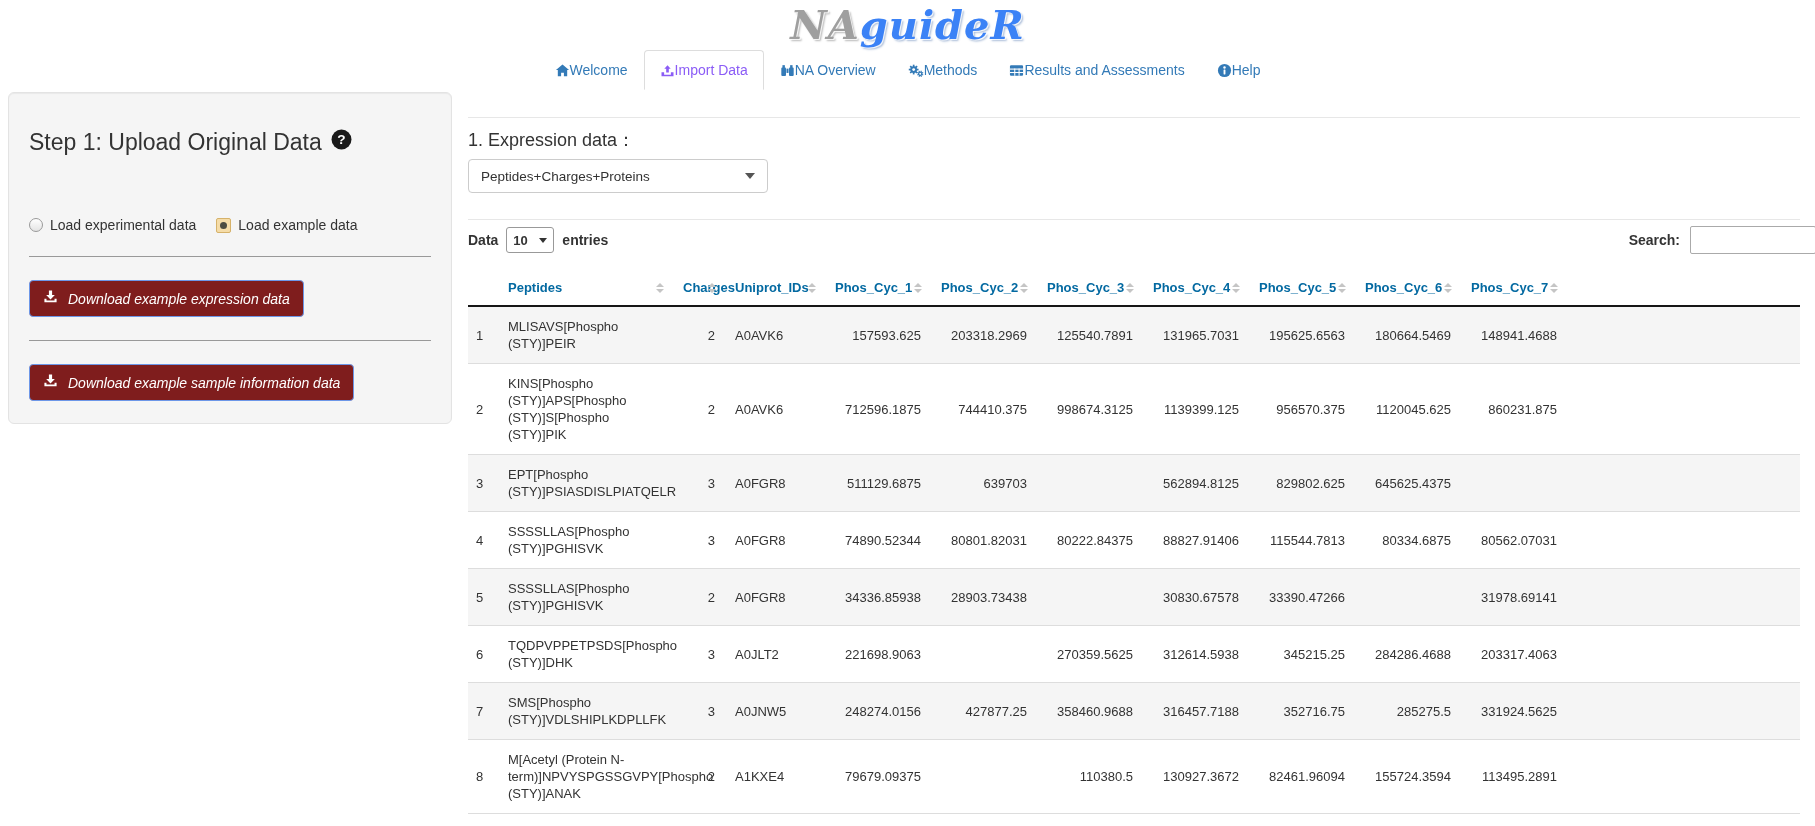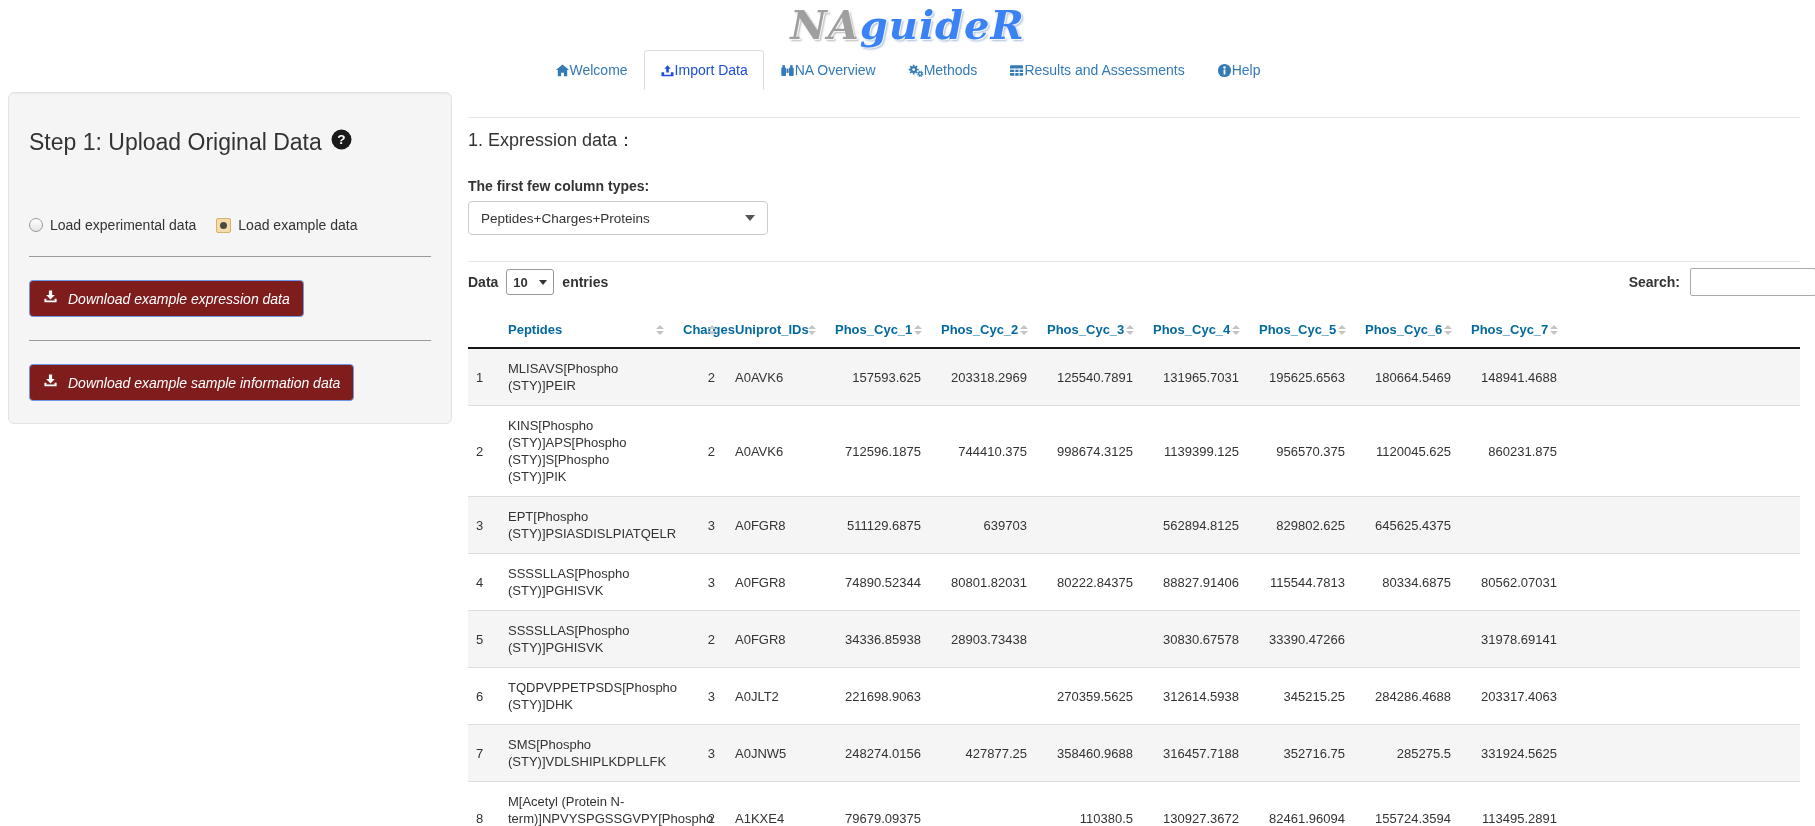--- a/index.html
+++ b/index.html
@@ -13,21 +13,21 @@
     font-size:40px; letter-spacing:1px; line-height:1; }
   .logo .na { color:#9f9f9f; text-shadow:1px 1px 0 rgba(255,255,255,.8), 2px 2px 2px rgba(0,0,0,.28); }
   .logo .guider { color:#3b82f6; text-shadow:1px 1px 0 rgba(255,255,255,.8), 2px 2px 2px rgba(70,110,170,.45); }
 
   
   .nav { position:absolute; top:50px; left:0; width:100%; display:flex;
     justify-content:center; align-items:flex-end; }
   .nav a { display:flex; align-items:center; padding:10px 15px;
     font-size:14px; color:#337ab7; text-decoration:none; cursor:pointer;
     border:1px solid transparent; border-radius:4px 4px 0 0; line-height:1.3; }
-  .nav a.active { color:#1d4ed8; background:#fff; border-color:#ddd #ddd transparent #ddd; }
+  .nav a.active { color:#8b5cf6; background:#fff; border-color:#ddd #ddd transparent #ddd; }
   .nav svg { display:block; }
 
   
   .sidebar { position:absolute; left:8px; top:92px; width:444px;
     background:#f5f5f5; border:1px solid #e3e3e3; border-radius:6px;
     padding:24px 20px 22px 20px; box-shadow:inset 0 1px 1px rgba(0,0,0,.05); }
   .sidebar h2 { font-size:23px; font-weight:normal; color:#333; margin-top:12px;
     display:flex; align-items:flex-start; gap:9px; }
   .radio-row { margin-top:32px; display:flex; align-items:center; gap:20px; font-size:14px; }
   .radio-opt { display:flex; align-items:center; gap:7px; cursor:pointer;margin-top:29px; }
@@ -226,21 +226,20 @@
           <path d="M1.5 10.5 H3.7 V12.2 H12.3 V10.5 H14.5 V14 H1.5 Z"></path>
         </svg>
     </span>
     <span>Download example sample information data</span>
   </button>
 </div>
 
 <div class="main">
   <hr class="rule">
   <div class="sec-title">1. Expression data：</div>
-  <div class="col-label">The first few column types:</div>
   <div class="select-box">
     <span>Peptides+Charges+Proteins</span>
     <span class="caret"></span>
   </div>
   <hr class="rule mid-rule">
 
   <div class="controls">
     <div class="show-group">
       <span>Data</span>
       <span class="len-select">

